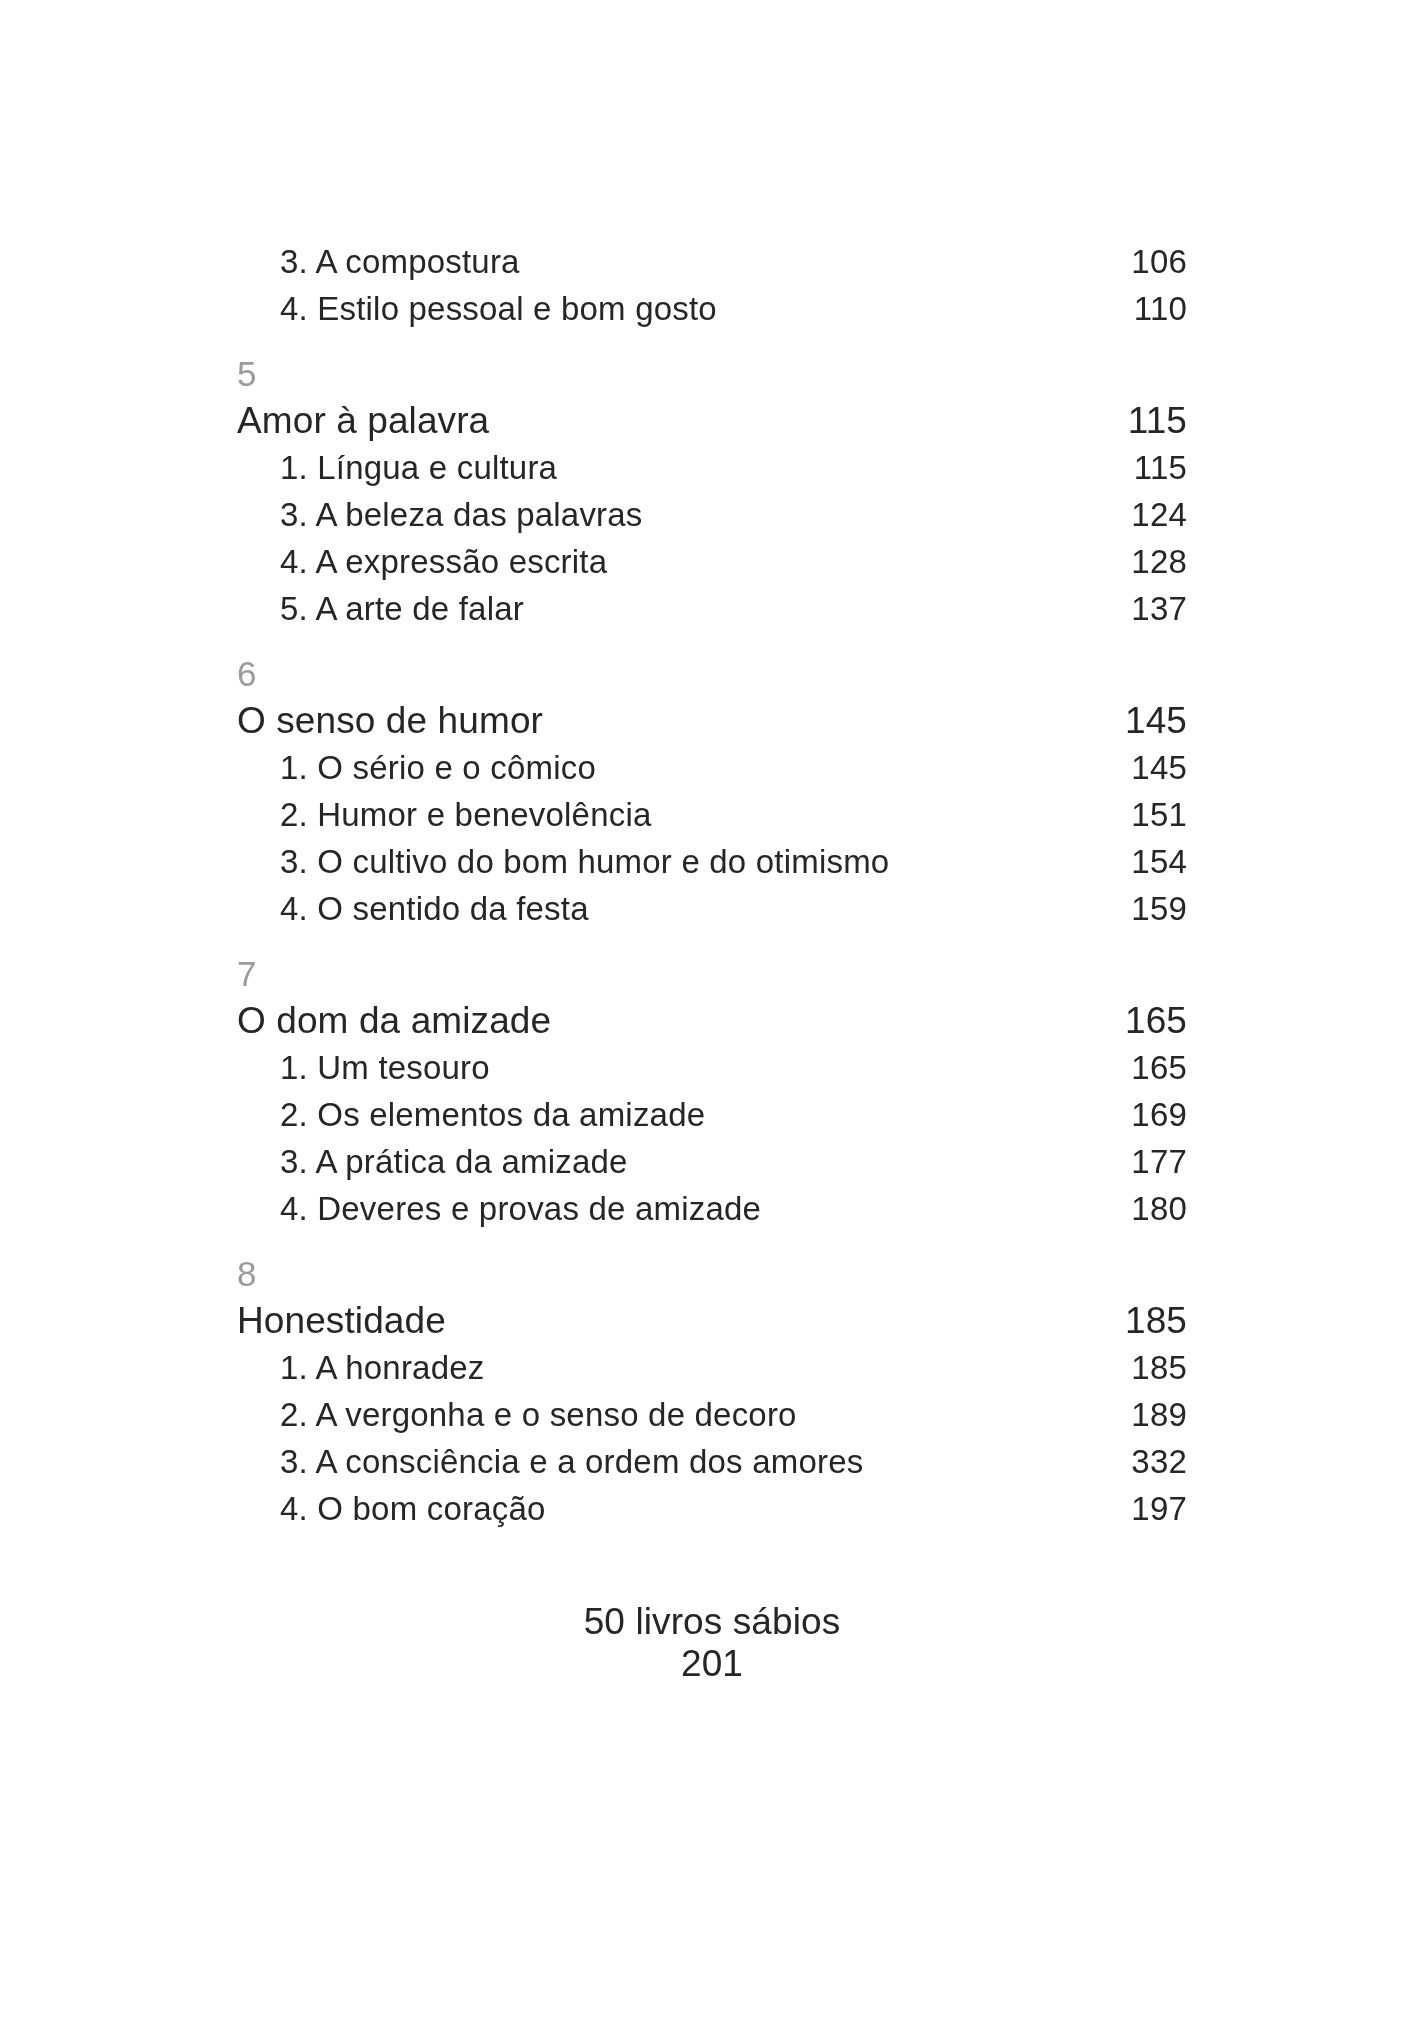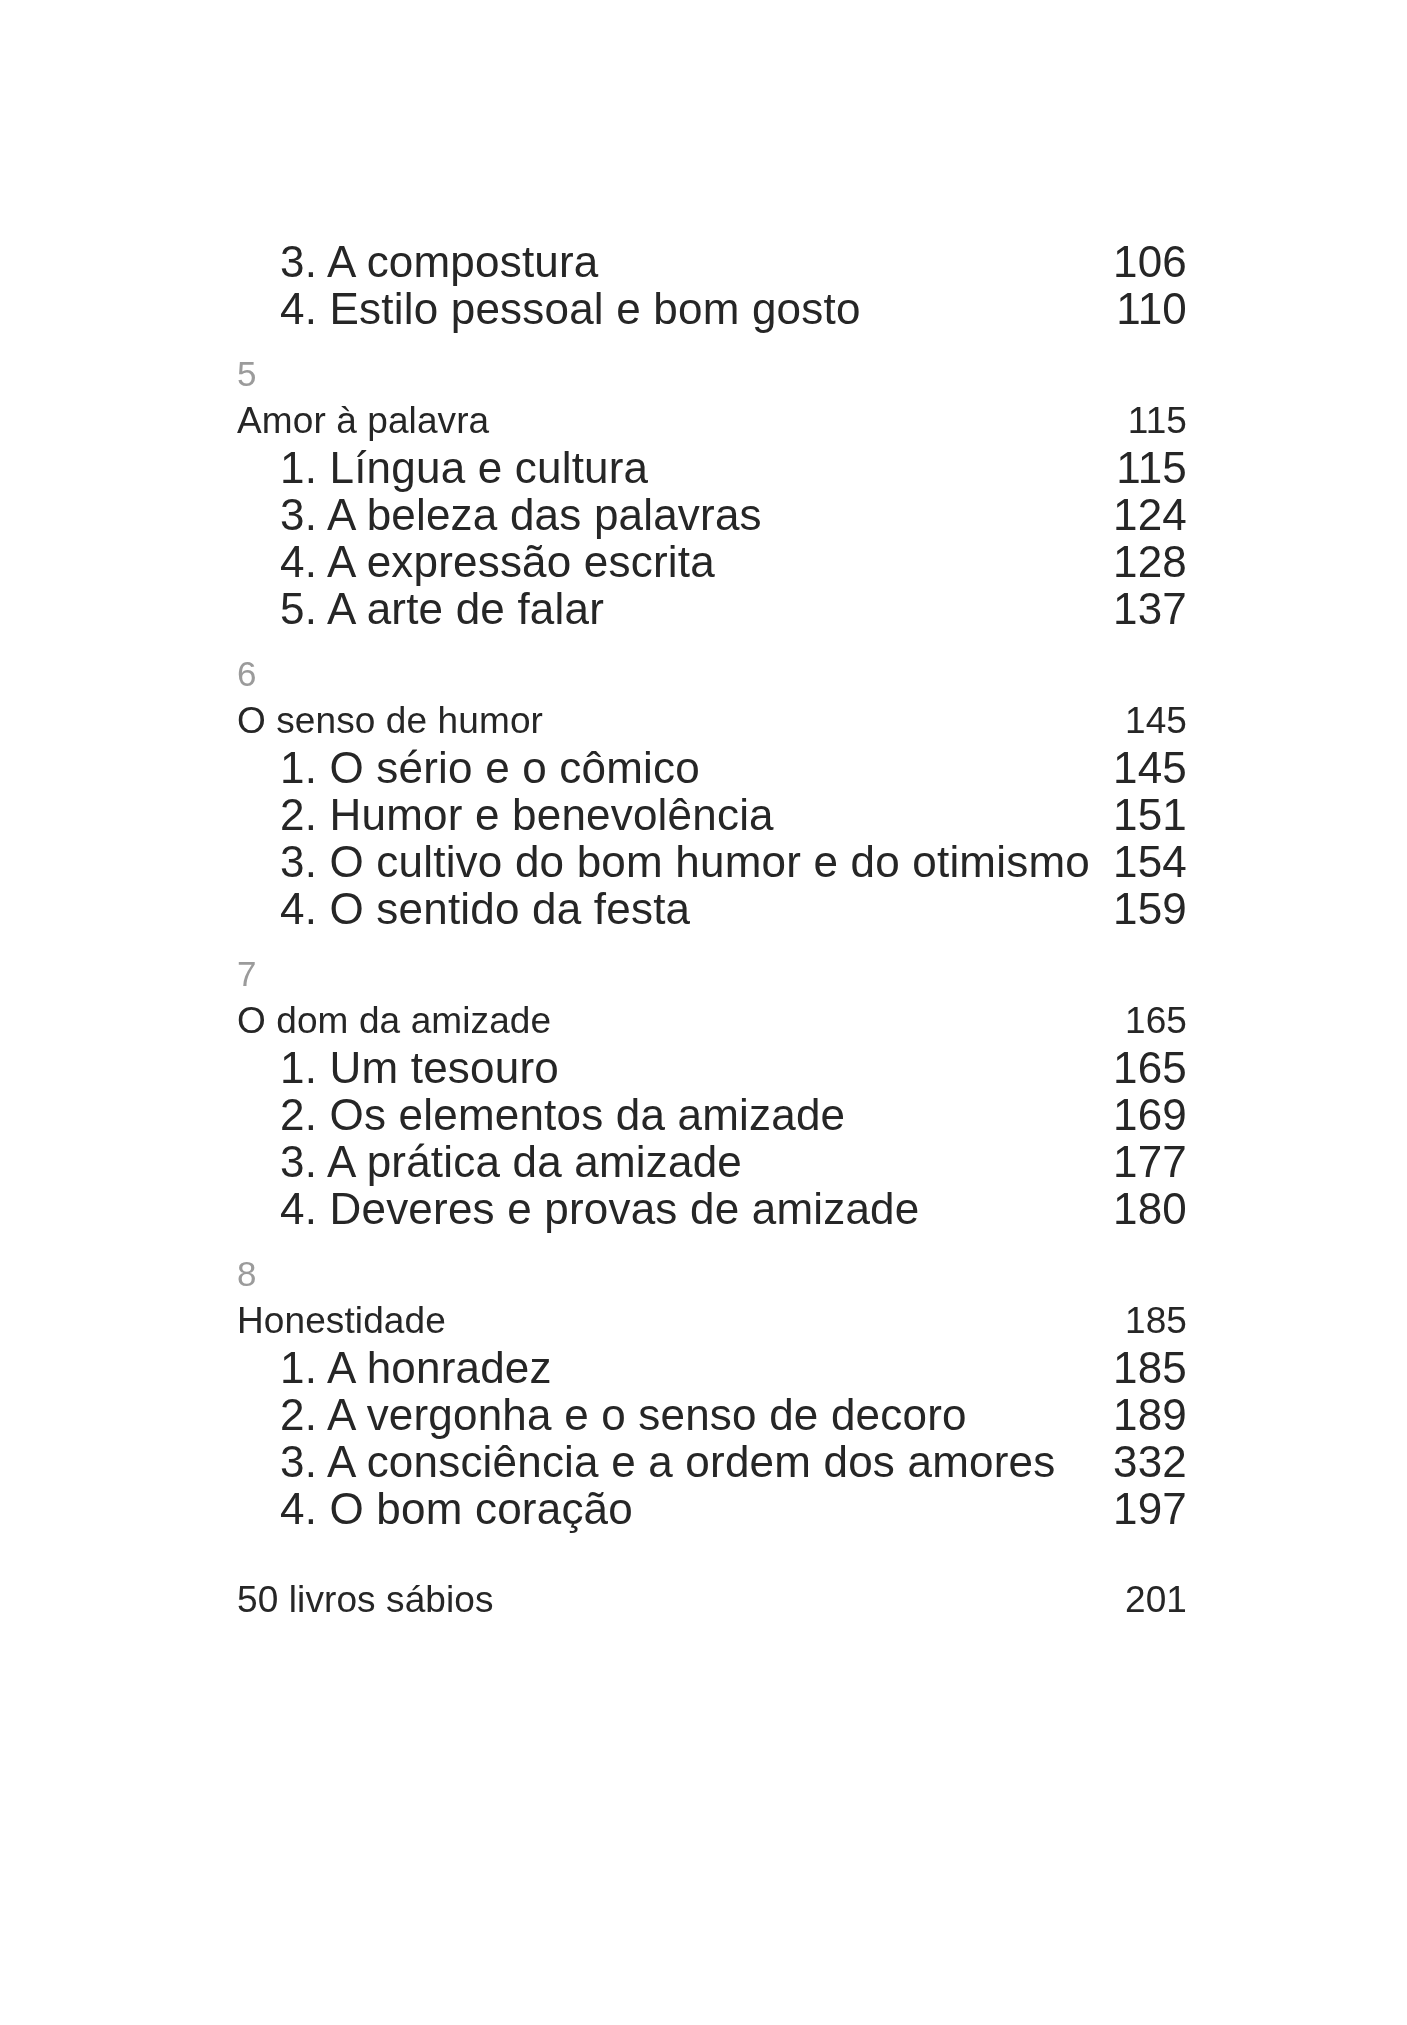--- a/index.html
+++ b/index.html
@@ -23,21 +23,21 @@
     width: 950px;
   }
   .row {
     display: flex;
     justify-content: space-between;
     align-items: center;
     height: 47px;
   }
   .row .label,
   .row .pagenum {
-    font-size: 44px;
+    font-size: 33px;
     letter-spacing: 0.2px;
     white-space: nowrap;
   }
   .row.indent .label {
     padding-left: 43px;
   }
   .row.secnum {
     margin-top: 18px;
     color: #9b9b9b;
   }
@@ -45,21 +45,22 @@
     font-size: 35px;
     font-weight: 400;
   }
   .row.title-row .label,
   .row.title-row .pagenum {
     font-size: 37px;
     font-weight: 400;
     letter-spacing: 0.1px;
   }
   .row.footer-row {
-    margin-top: 44px;
+    margin-top: 69px;
+    flex-direction: column;
   }
 </style>
 </head>
 <body>
 
 <div class="page">
   <div class="toc">
 
     <div class="row indent">
       <span class="label">3. A compostura</span>

